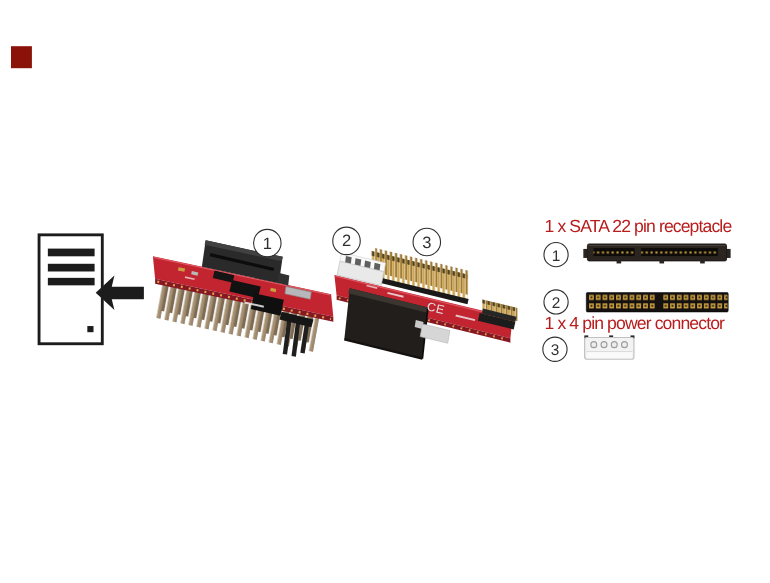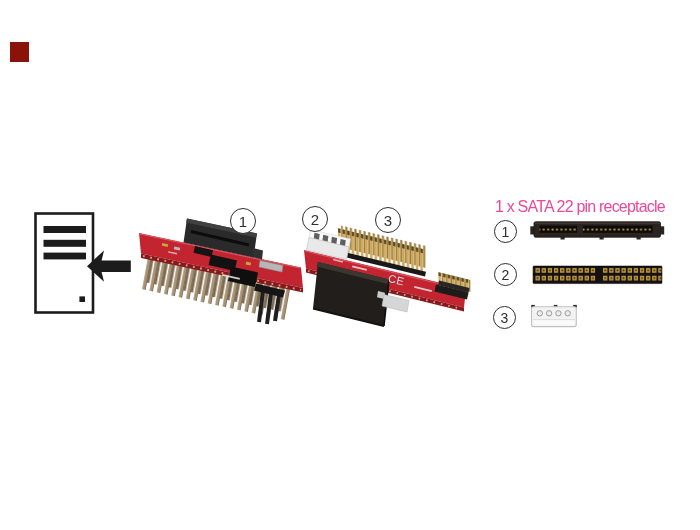--- a/index.html
+++ b/index.html
@@ -10,21 +10,21 @@
   #artwork{position:absolute;left:0;top:0;}
   .logo-square{position:absolute;left:10px;top:42px;width:19px;height:20px;background:#8a1208;}
   .callout-circle{
     position:absolute;box-sizing:border-box;border:1.4px solid #2f2f2f;border-radius:50%;
     background:#ffffff;display:flex;align-items:center;justify-content:center;
     color:#2f2f2f;font-size:15px;line-height:1;
   }
   .callout-circle.big{width:26px;height:26px;}
   .callout-circle.small{width:23px;height:23px;font-size:14px;}
   .legend-label{
-    position:absolute;white-space:nowrap;color:#ec4899;font-size:16px;
+    position:absolute;white-space:nowrap;color:#b91c1c;font-size:16px;
     letter-spacing:-0.8px;line-height:14px;
   }
 </style>
 </head>
 <body>
 
 <div id="canvas">
 
   <div class="logo-square"></div>
 
@@ -192,17 +192,18 @@
 
   <div class="legend-label" style="left:495px;top:200px;">1 x SATA 22 pin receptacle</div>
   <div class="callout-circle small" style="left:494px;top:220px;">
     <span>1</span>
   </div>
 
   <div class="callout-circle small" style="left:494px;top:263px;">
     <span>2</span>
   </div>
 
+  <div class="legend-label" style="left:495px;top:288px;">1 x 4 pin power connector</div>
   <div class="callout-circle small" style="left:493px;top:306px;">
     <span>3</span>
   </div>
 
 </div>
 
 </body></html>

